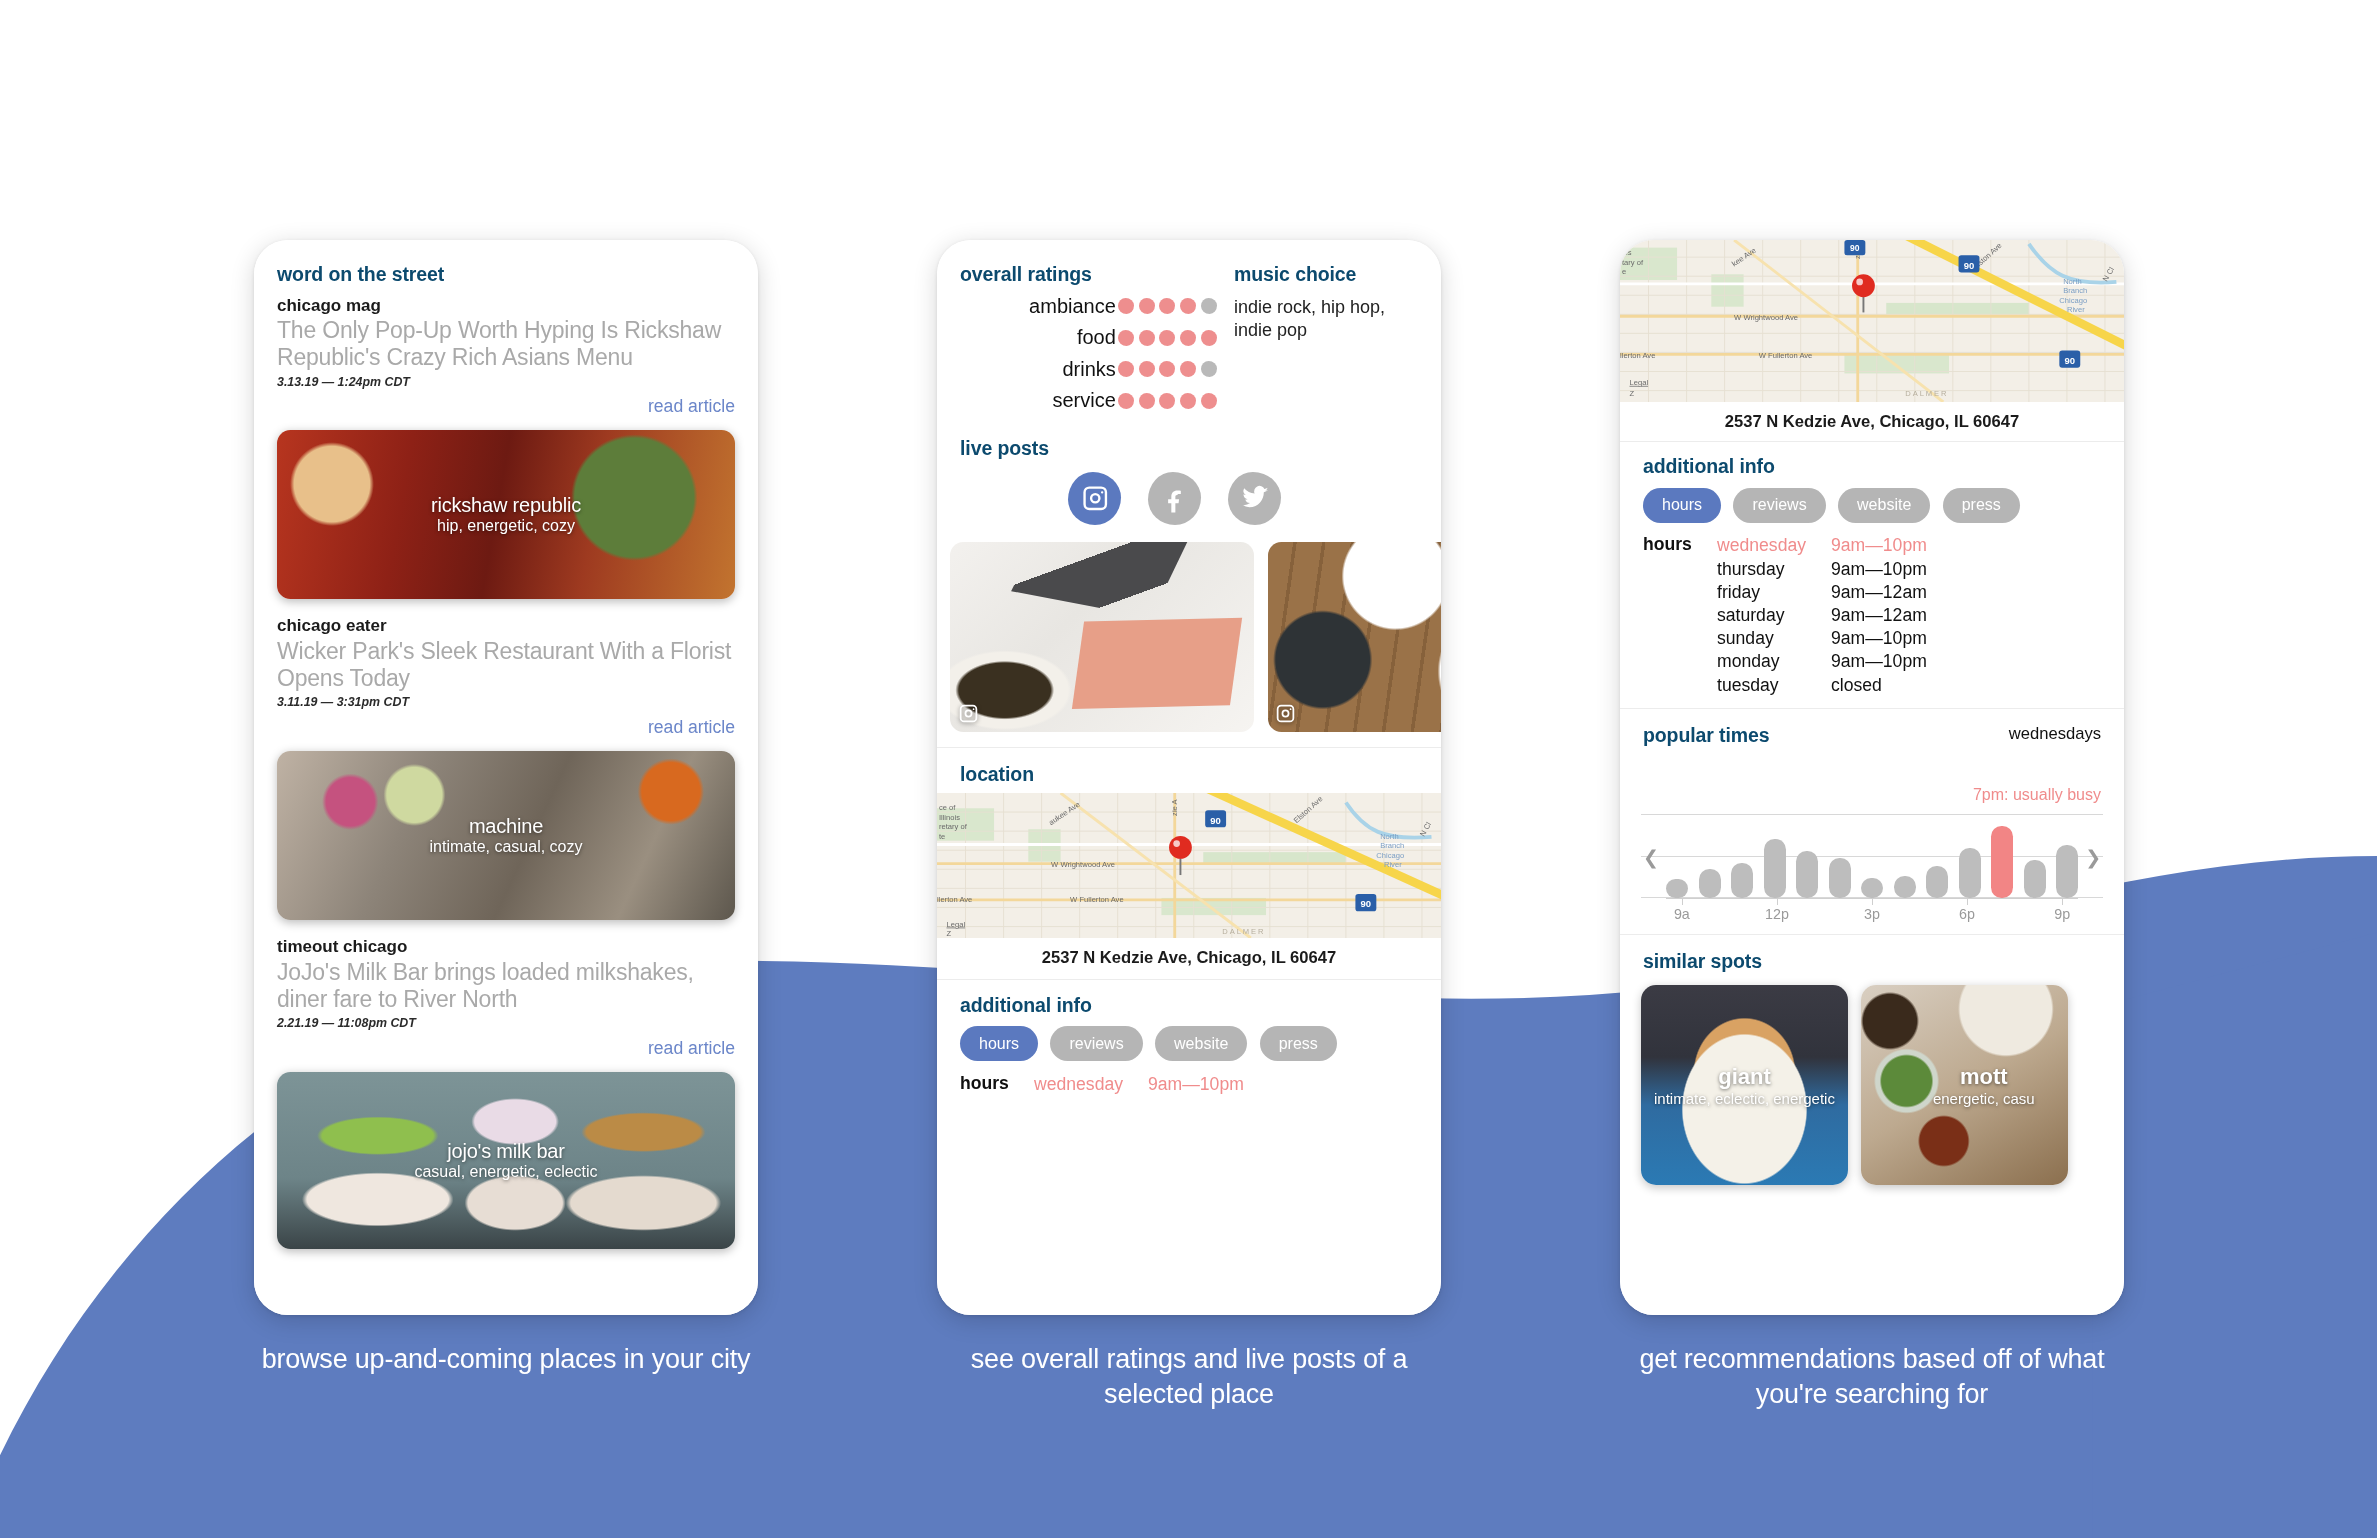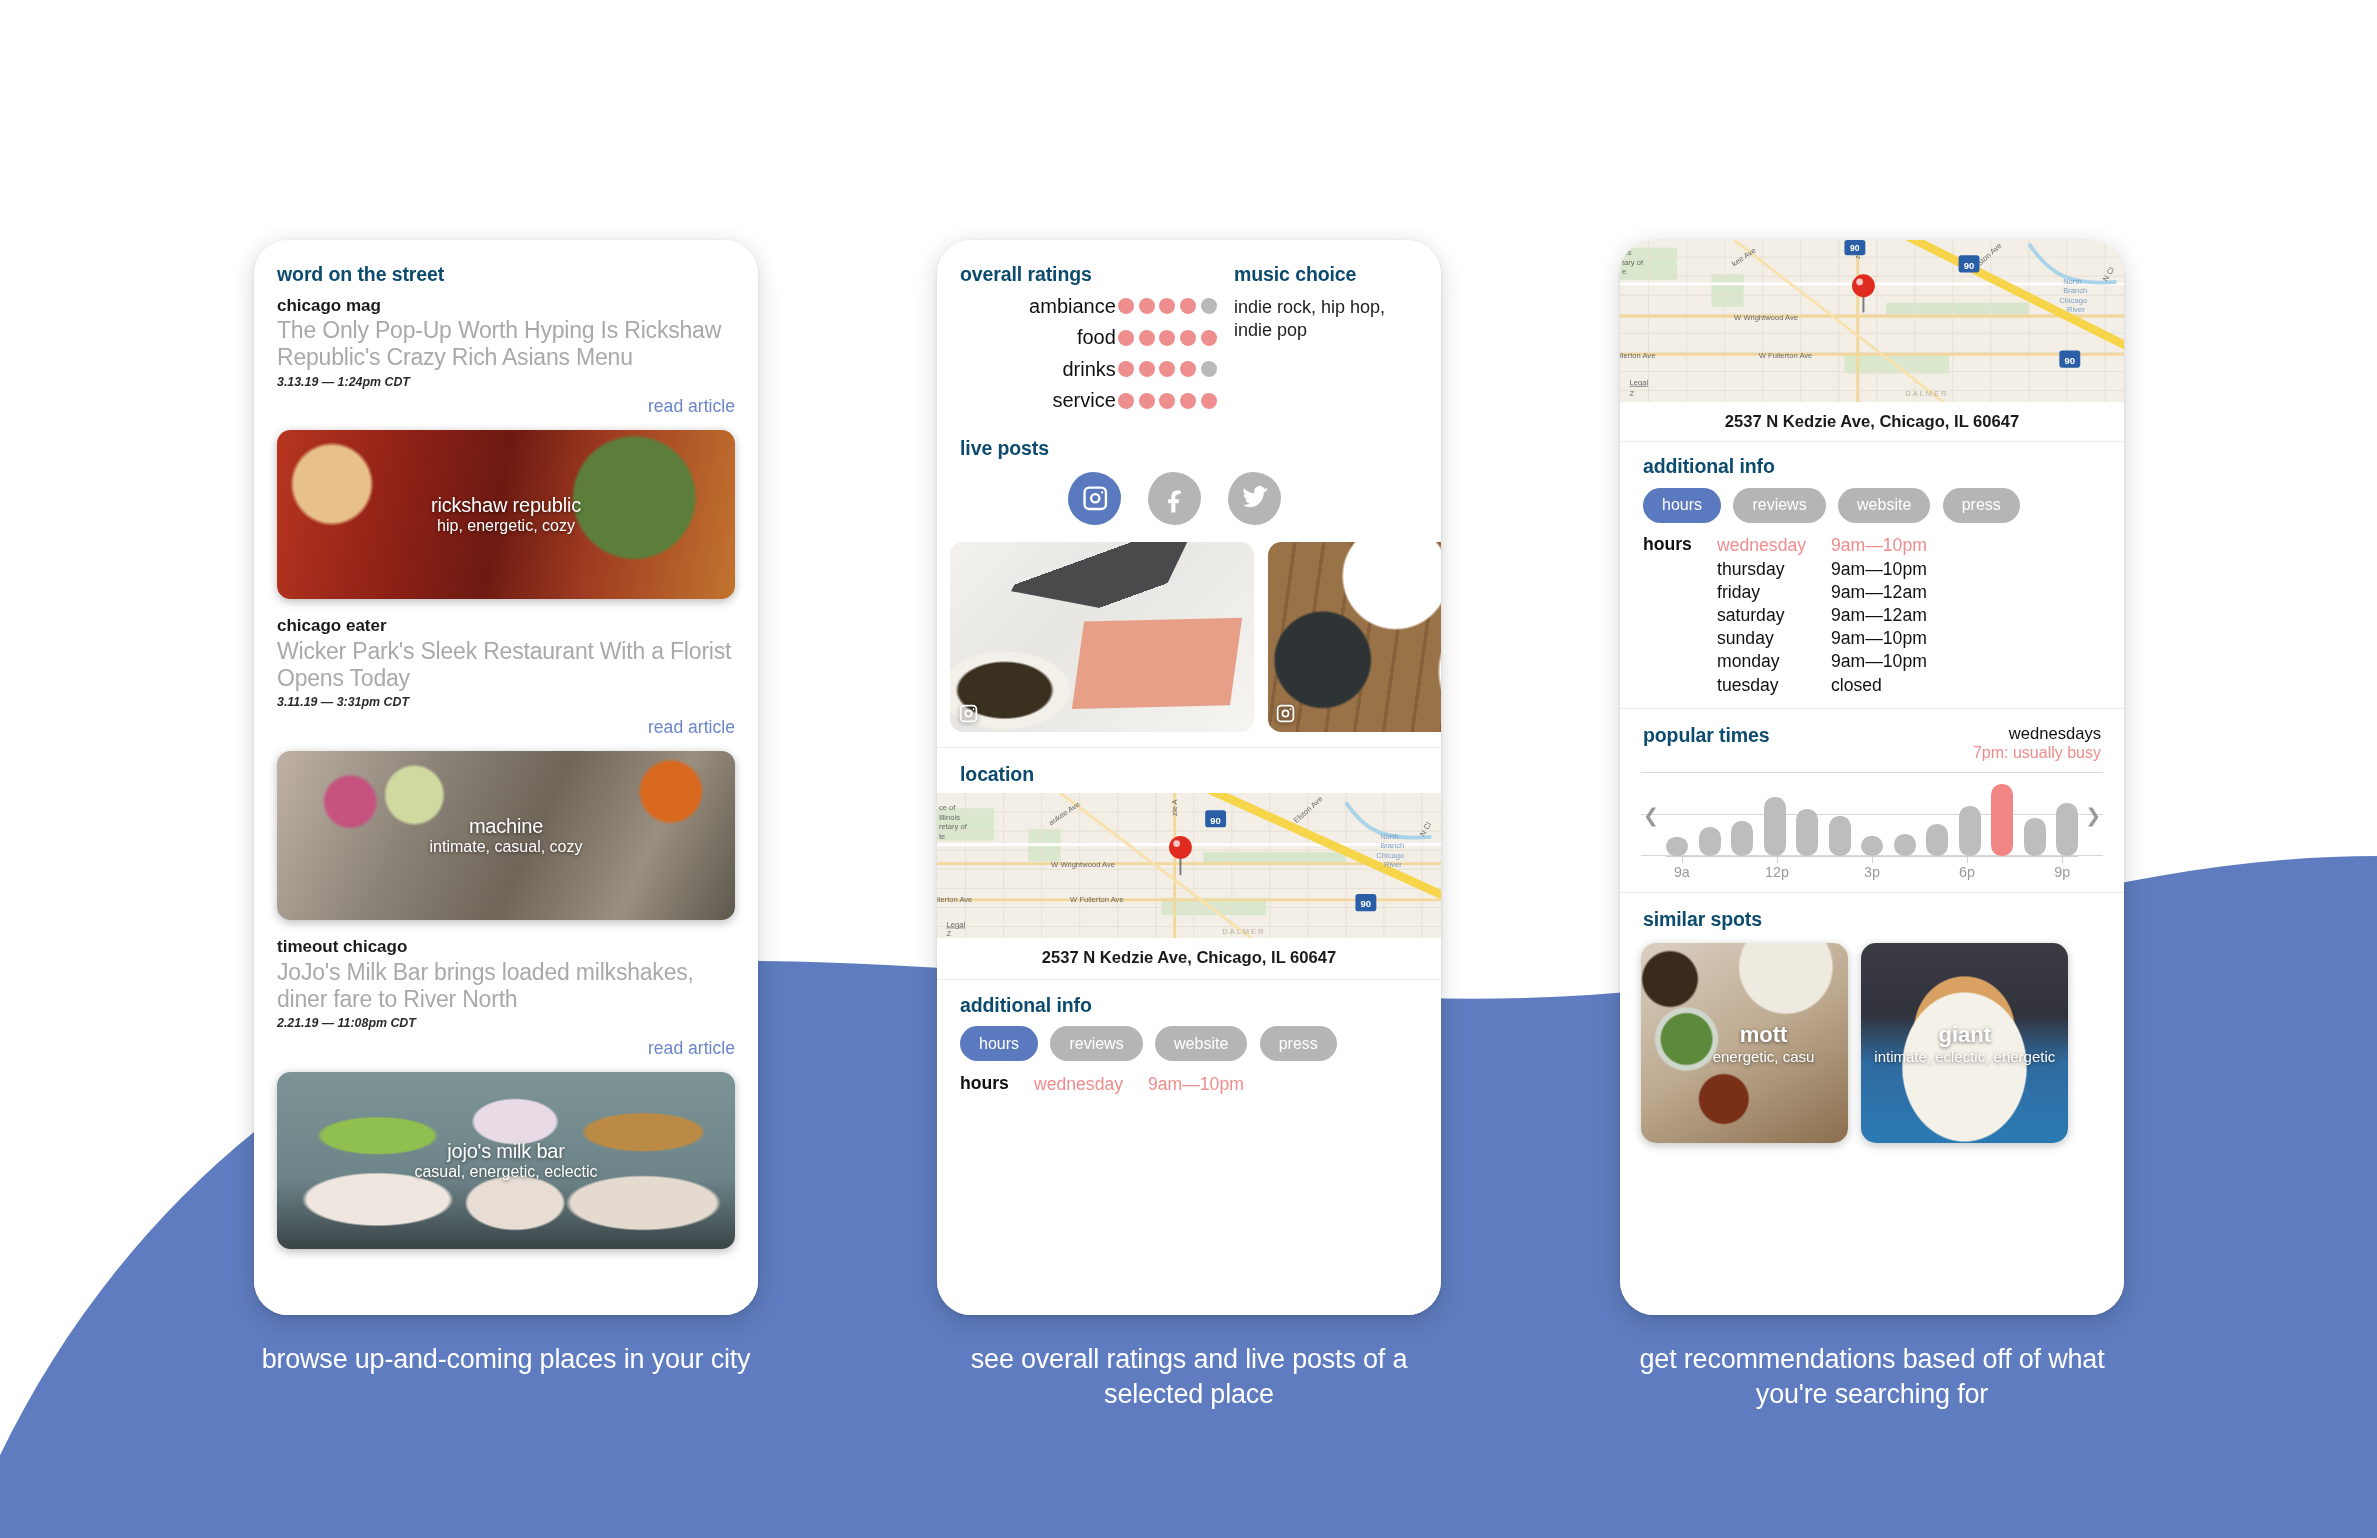--- a/index.html
+++ b/index.html
@@ -107,21 +107,21 @@
   .hours-label { font-size: 17.6px; font-weight: bold; color: #111; width: 59px; flex: none; }
   .hours-table { font-size: 17.6px; color: #111; }
   .hrow { display: flex; line-height: 1.32; }
   .hrow .d { width: 114px; }
   .hrow.today { color: #f08c8c; }
 
   
   .pt-head { display: flex; justify-content: space-between; align-items: flex-start; padding: 15px 23px 0 23px; border-top: 1px solid #ececec; margin-top: 11.4px;}
   .pt-right { text-align: right; }
   .pt-day { font-size: 16.6px; color: #111; }
-  .pt-busy { font-size: 16px; color: #f08c8c; }
+  .pt-busy { font-size: 16px; color: #f08c8c; margin-top: 42px; }
   .chart-wrap { padding: 9.5px 21px 0 21px; position: relative; }
   .chart { position: relative; height: 84px; }
   .gridline { position: absolute; left: 0; right: 0; height: 1px; background: #d8d8d8; }
   .bars { position: absolute; left: 25px; right: 25px; bottom: 0; height: 84px; display: flex; align-items: flex-end; justify-content: space-between;}
   .bar { width: 22px; background: #bdbdbd; border-radius: 10.5px; }
   .bar.peak { background: #f28585; }
   .arrow-l, .arrow-r { position: absolute; top: 32px; font-size: 19px; color: #9a9a9a; }
   .arrow-l { left: 1.9px; } .arrow-r { right: 1.9px; }
   .tickrow { position: relative; height: 25px; margin: 0 25px; border-top: 1px solid #cfcfcf;}
   .tick { position: absolute; top: 0; width: 1px; height: 6.7px; background: #cfcfcf; }
@@ -565,41 +565,41 @@
               <span class="ticklbl" style="left: 96.1538%;">9p</span>
             </div>
         </div>
 
         <div class="similar-head">
           <div class="sect-title">similar spots</div>
         </div>
         <div class="similar-row">
           <div class="spot">
             <div class="ph" style="background:
+                radial-gradient(ellipse at 50% 62%, #f4f1e8 0 42%, transparent 43%),
+                radial-gradient(ellipse at 50% 44%, #d9a263 0 34%, transparent 35%),
+                linear-gradient(180deg,#3b3b44 0%, #31333c 36%, #2f6ba0 60%, #2b7ab4 100%);"></div>
+            <div class="cap">
+              <div class="nm">giant</div>
+              <div class="tg">intimate, eclectic, energetic</div>
+            </div>
+          </div>
+          <div class="spot">
+            <div class="ph" style="background:
                 radial-gradient(circle at 22% 48%, #5c8a3a 0 13%, transparent 14%),
                 radial-gradient(circle at 22% 48%, #cfd6cb 0 16%, transparent 17%),
                 radial-gradient(circle at 40% 78%, #7a2f17 0 12%, transparent 13%),
                 radial-gradient(circle at 14% 18%, #3a2a1c 0 11%, transparent 12%),
                 radial-gradient(circle at 70% 12%, #efeae0 0 20%, transparent 21%),
                 linear-gradient(150deg,#d9cfc2 0%, #bda98f 50%, #8b6f4e 100%);"></div>
             <div class="cap" style="padding-left:38px;">
               <div class="nm">mott</div>
               <div class="tg">energetic, casu</div>
             </div>
           </div>
-          <div class="spot">
-            <div class="ph" style="background:
-                radial-gradient(ellipse at 50% 62%, #f4f1e8 0 42%, transparent 43%),
-                radial-gradient(ellipse at 50% 44%, #d9a263 0 34%, transparent 35%),
-                linear-gradient(180deg,#3b3b44 0%, #31333c 36%, #2f6ba0 60%, #2b7ab4 100%);"></div>
-            <div class="cap">
-              <div class="nm">giant</div>
-              <div class="tg">intimate, eclectic, energetic</div>
-            </div>
-          </div>
         </div>
 
       </div>
     </div>
     <div class="caption">get recommendations based off of what you're searching for</div>
   </div>
 
 </div>
 
 

